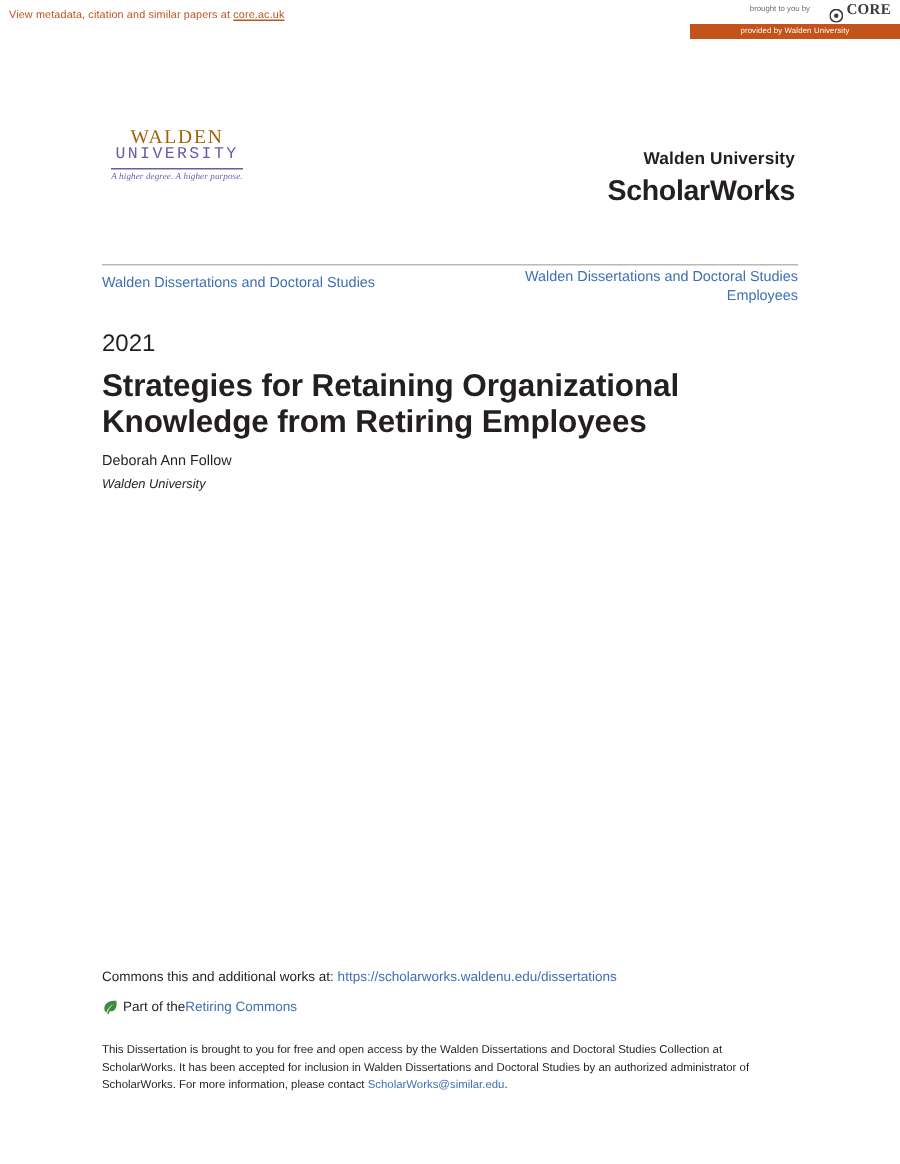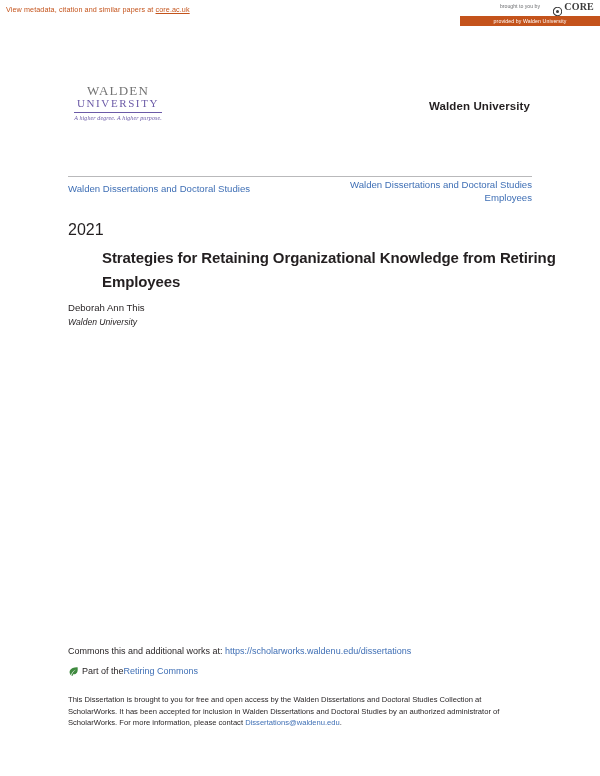--- a/index.html
+++ b/index.html
@@ -91,25 +91,25 @@
     left: 68px;
     top: 62px;
     width: 100px;
     text-align: center;
     color: #5e4a9c;
   }
   .walden-logo .wl-1 {
     font-family: "Liberation Serif", serif;
     font-size: 13px;
     letter-spacing: 1.2px;
-    color: #737373;
+    color: #a16207;
     line-height: 13px;
   }
   .walden-logo .wl-2 {
-    font-family: Liberation Serif, serif;
+    font-family: Liberation Mono, monospace;
     font-size: 11px;
     letter-spacing: 1.6px;
     color: #6b5aa7;
     line-height: 13px;
   }
   .walden-logo .wl-rule {
     width: 88px;
     height: 1px;
     background: #6b5aa7;
     margin: 2px auto 2px auto;
@@ -174,26 +174,25 @@
     left: 68px;
     top: 199px;
     font-size: 16px;
     color: #231f20;
   }
   .doc-title {
     position: absolute;
     left: 68px;
     top: 224px;
     width: 460px;
-    font-size: 15px;
+    font-size: 21px;
     font-weight: bold;
     line-height: 24px;
     color: #231f20;
     letter-spacing: -0.1px;
-    margin-left: 34px;
   }
   .author {
     position: absolute;
     left: 68px;
     top: 280px;
     font-size: 9.6px;
     color: #231f20;
   }
   .affiliation {
     position: absolute;
@@ -274,49 +273,50 @@
 
   <div class="walden-logo">
     <div class="wl-1">WALDEN</div>
     <div class="wl-2">UNIVERSITY</div>
     <div class="wl-rule"></div>
     <div class="wl-3">A higher degree. A higher purpose.</div>
   </div>
 
   <div class="brand-block">
     <div class="brand-univ">Walden University</div>
+    <div class="brand-scholar">ScholarWorks</div>
   </div>
 
   <div class="nav-rule"></div>
 
   <div class="nav-left">Walden Dissertations and Doctoral Studies</div>
 
   <div class="nav-right">
     <span>Walden Dissertations and Doctoral Studies</span><br>
     <span>Employees</span>
   </div>
 
   <div class="year">2021</div>
 
   <div class="doc-title">Strategies for Retaining Organizational Knowledge from Retiring Employees</div>
 
-  <div class="author">Deborah Ann This</div>
+  <div class="author">Deborah Ann Follow</div>
   <div class="affiliation">Walden University</div>
 
   <div class="follow">
     <span>Commons this and additional works at: </span><a href="#">https://scholarworks.waldenu.edu/dissertations</a>
   </div>
 
   <div class="partof">
     <span class="leaf-icon">
       <svg width="11" height="11" viewBox="0 0 11 11" xmlns="http://www.w3.org/2000/svg">
         <path d="M9.6 1.2C6.4 1.0 3.2 1.9 2.0 4.3c-1.0 2.0-0.2 4.0 0.9 4.9C3.6 6.8 5.2 4.6 8.0 3.4 5.8 4.9 4.1 6.9 3.4 9.8l1.1 0.2c0.2-0.7 0.4-1.3 0.7-1.8 3.0 0.4 5.1-1.6 4.4-7.0z" fill="#3f8a3f"></path>
       </svg>
     </span>
     <span>Part of the </span>
       <a href="#">Retiring Commons</a>
   </div>
 
   <div class="disclaimer">
-    <span>This Dissertation is brought to you for free and open access by the Walden Dissertations and Doctoral Studies Collection at ScholarWorks. It has been accepted for inclusion in Walden Dissertations and Doctoral Studies by an authorized administrator of ScholarWorks. For more information, please contact </span><a href="#">Dissertations@waldenu.edu</a><span>.</span>
+    <span>This Dissertation is brought to you for free and open access by the Walden Dissertations and Doctoral Studies Collection at ScholarWorks. It has been accepted for inclusion in Walden Dissertations and Doctoral Studies by an authorized administrator of ScholarWorks. For more information, please contact </span><a href="#">ScholarWorks@similar.edu</a><span>.</span>
   </div>
 
 </div>
 
 </body></html>

